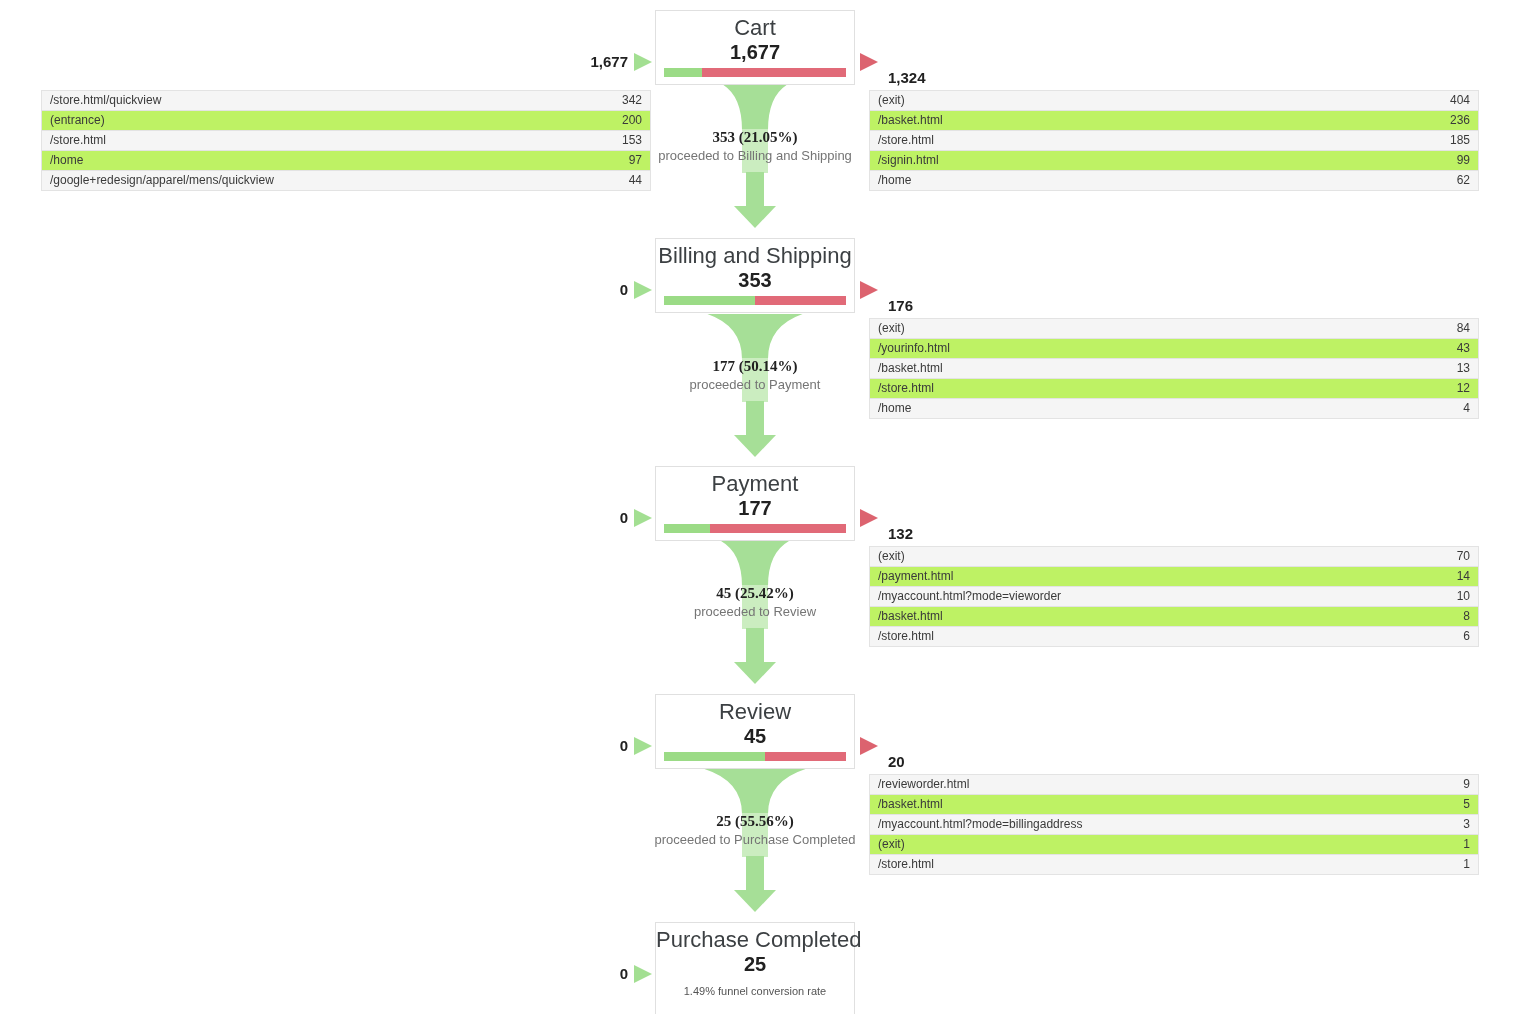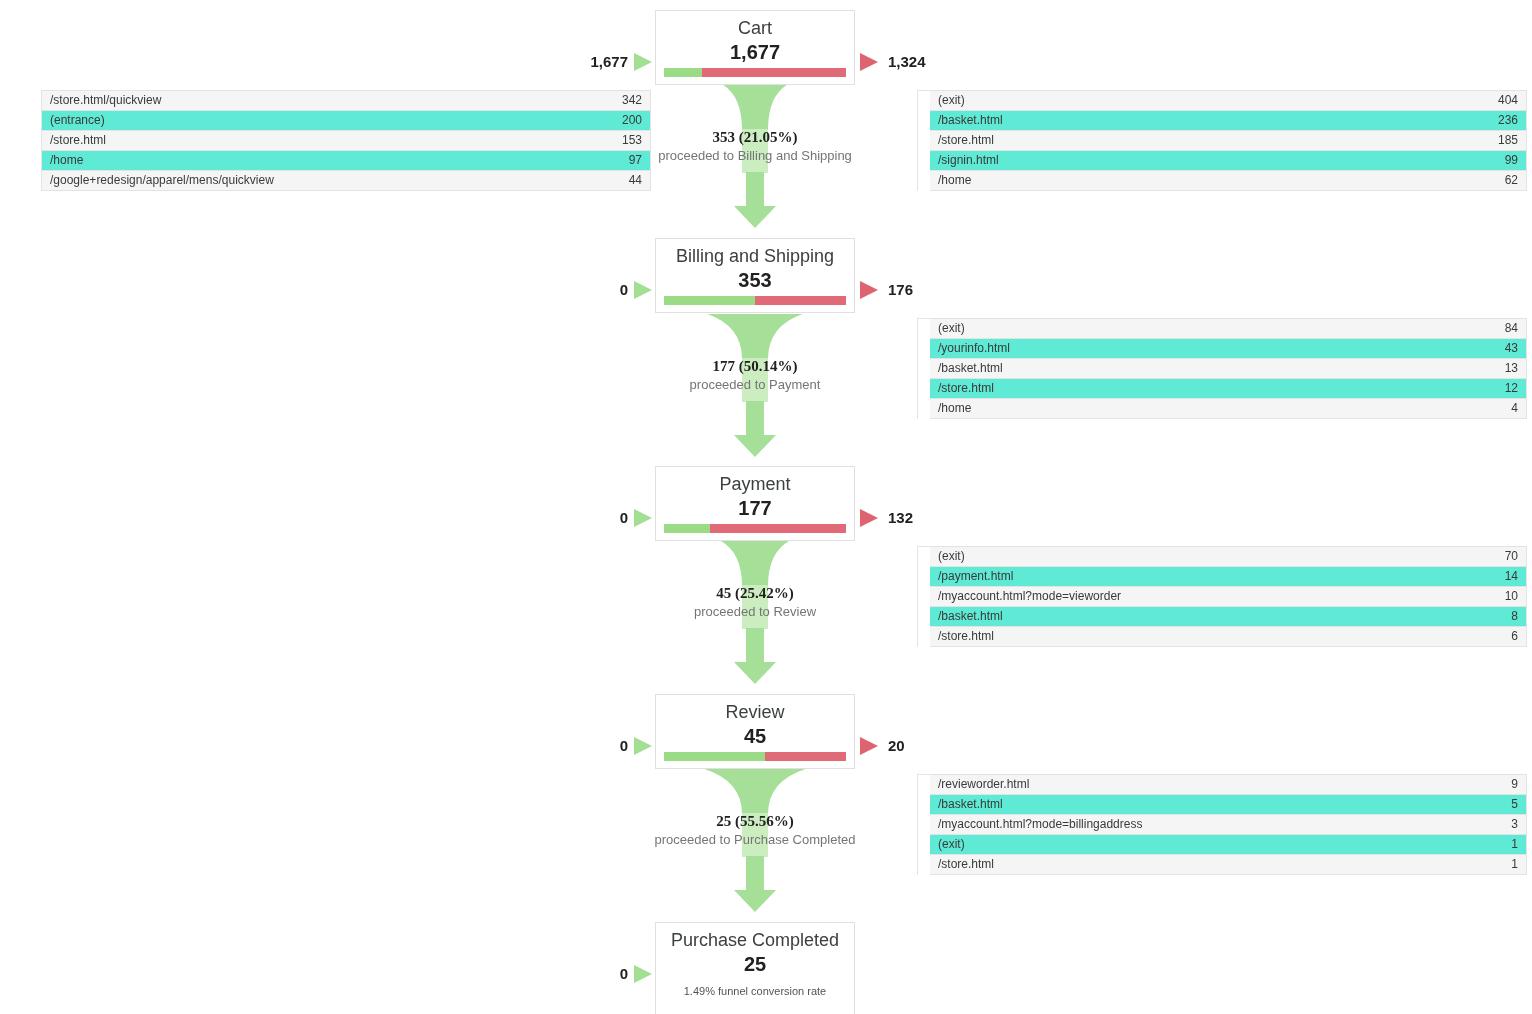--- a/index.html
+++ b/index.html
@@ -17,21 +17,21 @@
     height: 75px;
     box-sizing: border-box;
     background: #ffffff;
     border: 1px solid var(--box-border);
     text-align: center;
     z-index: 2;
   }
   .stage-box.tall { height: 110px; }
   .stage-title {
     margin-top: 5px;
-    font-size: 18px;
+    font-size: 22px;
     line-height: 24px;
     color: var(--text-title);
     white-space: nowrap;
   }
   .stage-count {
     font-size: 20px;
     line-height: 24px;
     font-weight: bold;
     color: var(--text-dark);
   }
@@ -54,47 +54,47 @@
   }
   .side-label {
     position: absolute;
     font-size: 15px;
     font-weight: bold;
     color: var(--text-dark);
     line-height: 18px;
     white-space: nowrap;
   }
   .side-label.left { right: 904px; text-align: right; }
-  .side-label.right { left: 888px; }
+  .side-label.right { left: 888px; margin-top: 16px; }
   .tri {
     position: absolute;
     width: 0; height: 0;
     border-top: 9px solid transparent;
     border-bottom: 9px solid transparent;
   }
   .tri-green { left: 634px; border-left: 18px solid var(--arrow-green); }
   .tri-red  { left: 860px; border-left: 18px solid var(--arrow-red); }
   .side-table {
     position: absolute;
     width: 610px;
     box-sizing: border-box;
     border: 1px solid var(--table-border);
     border-bottom: none;
     z-index: 1;
     margin-left: 29px;
   }
   .side-table.left-pos { left: 12px; }
-  .side-table.right-pos { left: 888px; padding-left: 12px; }
+  .side-table.right-pos { left: 840px; }
   .trow {
     display: flex;
     height: 20px;
     line-height: 19px;
     box-sizing: border-box;
     border-bottom: 1px solid var(--table-border);
-    background: #5eead4;
+    background: #bef264;
     font-size: 12px;
     color: var(--table-text);
   }
   .trow:nth-child(odd) { background: var(--row-alt); }
   .trow .p { flex: 1; padding: 0 8px; white-space: nowrap; overflow: hidden; }
   .trow .v { padding: 0 8px; text-align: center; }
   .connector {
     position: absolute;
     left: 655px;
     width: 200px;

